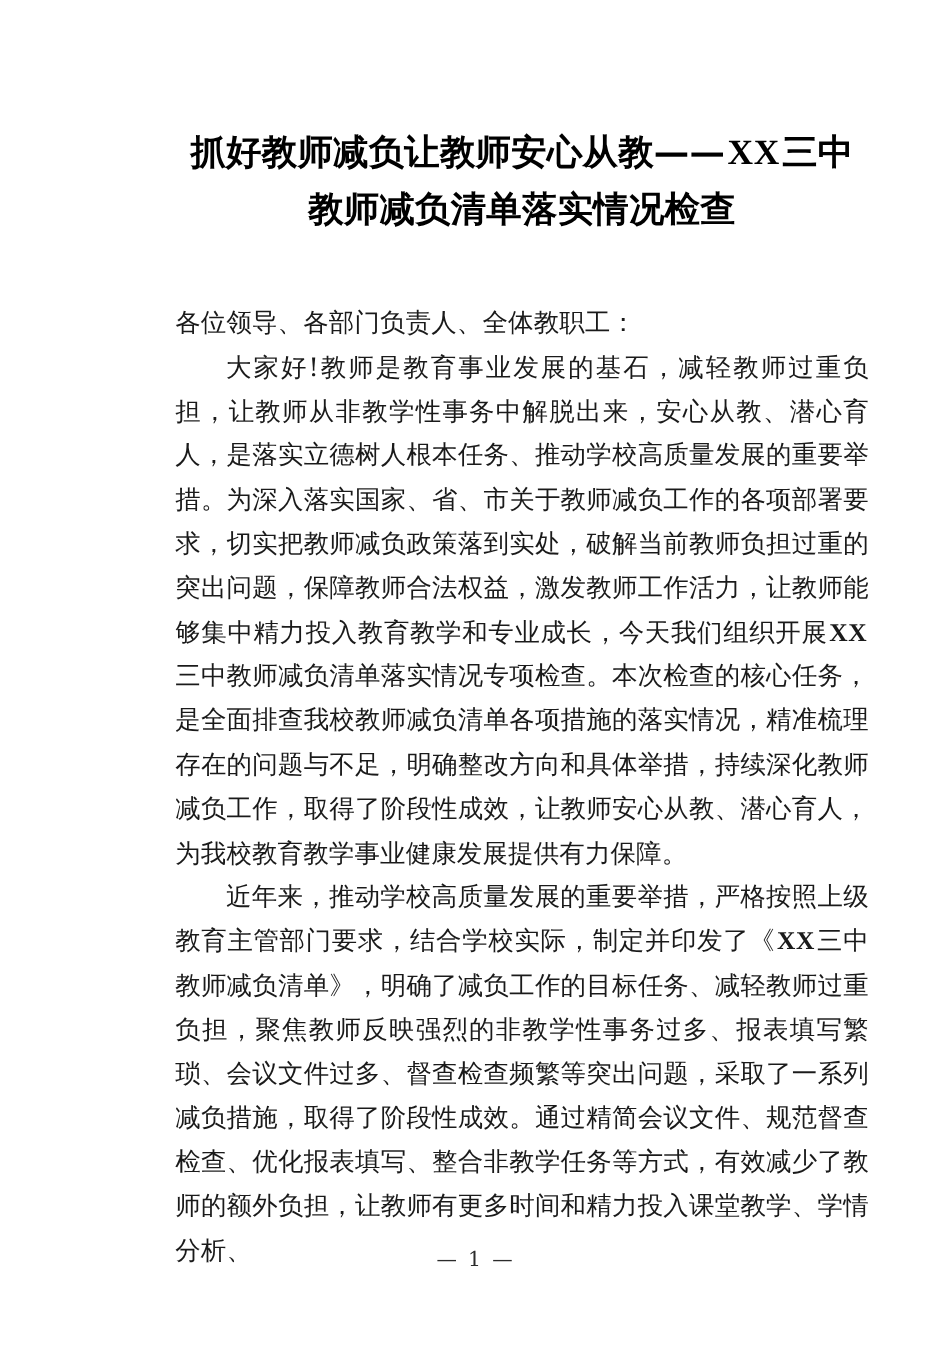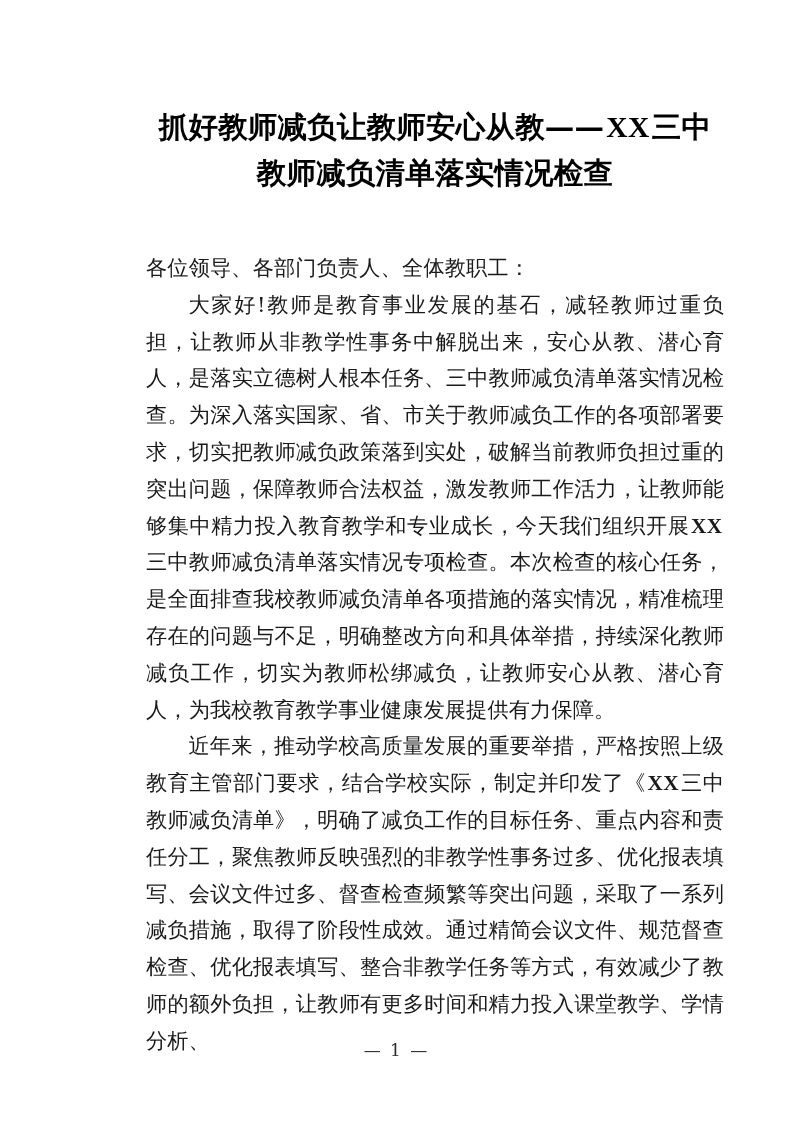--- a/index.html
+++ b/index.html
@@ -95,22 +95,22 @@
 <div class="page">
 
   <div class="content">
 
     <h1 class="doc-title"><span>抓好教师减负让教师安心从教——</span><span class="latin">XX</span><span>三中教师减负清单落实情况检查</span></h1>
 
     <div class="body-block">
 
       <p class="para">各位领导、各部门负责人、全体教职工：</p>
 
-      <p class="para indent"><span>大家好!教师是教育事业发展的基石，减轻教师过重负担，让教师从非教学性事务中解脱出来，安心从教、潜心育人，是落实立德树人根本任务、三中教师减负清单落实情况检查。为深入落实国家、省、市关于教师减负工作的各项部署要求，切实把教师减负政策落到实处，破解当前教师负担过重的突出问题，保障教师合法权益，激发教师工作活力，让教师能够集中精力投入教育教学和专业成长，今天我们组织开展</span><span class="latin">XX</span><span>三中教师减负清单落实情况专项检查。本次检查的核心任务，是全面排查我校教师减负清单各项措施的落实情况，精准梳理存在的问题与不足，明确整改方向和具体举措，持续深化教师减负工作，切实为教师松绑减负，让教师安心从教、潜心育人，为我校教育教学事业健康发展提供有力保障。</span></p>
+      <p class="para indent"><span>大家好!教师是教育事业发展的基石，减轻教师过重负担，让教师从非教学性事务中解脱出来，安心从教、潜心育人，是落实立德树人根本任务、推动学校高质量发展的重要举措。为深入落实国家、省、市关于教师减负工作的各项部署要求，切实把教师减负政策落到实处，破解当前教师负担过重的突出问题，保障教师合法权益，激发教师工作活力，让教师能够集中精力投入教育教学和专业成长，今天我们组织开展</span><span class="latin">XX</span><span>三中教师减负清单落实情况专项检查。本次检查的核心任务，是全面排查我校教师减负清单各项措施的落实情况，精准梳理存在的问题与不足，明确整改方向和具体举措，持续深化教师减负工作，取得了阶段性成效，让教师安心从教、潜心育人，为我校教育教学事业健康发展提供有力保障。</span></p>
 
-      <p class="para indent"><span>近年来，推动学校高质量发展的重要举措，严格按照上级教育主管部门要求，结合学校实际，制定并印发了《</span><span class="latin">XX</span><span>三中教师减负清单》，明确了减负工作的目标任务、重点内容和责任分工，聚焦教师反映强烈的非教学性事务过多、优化报表填写、会议文件过多、督查检查频繁等突出问题，采取了一系列减负措施，取得了阶段性成效。通过精简会议文件、规范督查检查、优化报表填写、整合非教学任务等方式，有效减少了教师的额外负担，让教师有更多时间和精力投入课堂教学、学情分析、</span></p>
+      <p class="para indent"><span>近年来，推动学校高质量发展的重要举措，严格按照上级教育主管部门要求，结合学校实际，制定并印发了《</span><span class="latin">XX</span><span>三中教师减负清单》，明确了减负工作的目标任务、减轻教师过重负担，聚焦教师反映强烈的非教学性事务过多、报表填写繁琐、会议文件过多、督查检查频繁等突出问题，采取了一系列减负措施，取得了阶段性成效。通过精简会议文件、规范督查检查、优化报表填写、整合非教学任务等方式，有效减少了教师的额外负担，让教师有更多时间和精力投入课堂教学、学情分析、</span></p>
 
     </div>
   </div>
 
   <div class="page-footer">— 1 —</div>
 
 </div>
 
 </body></html>

